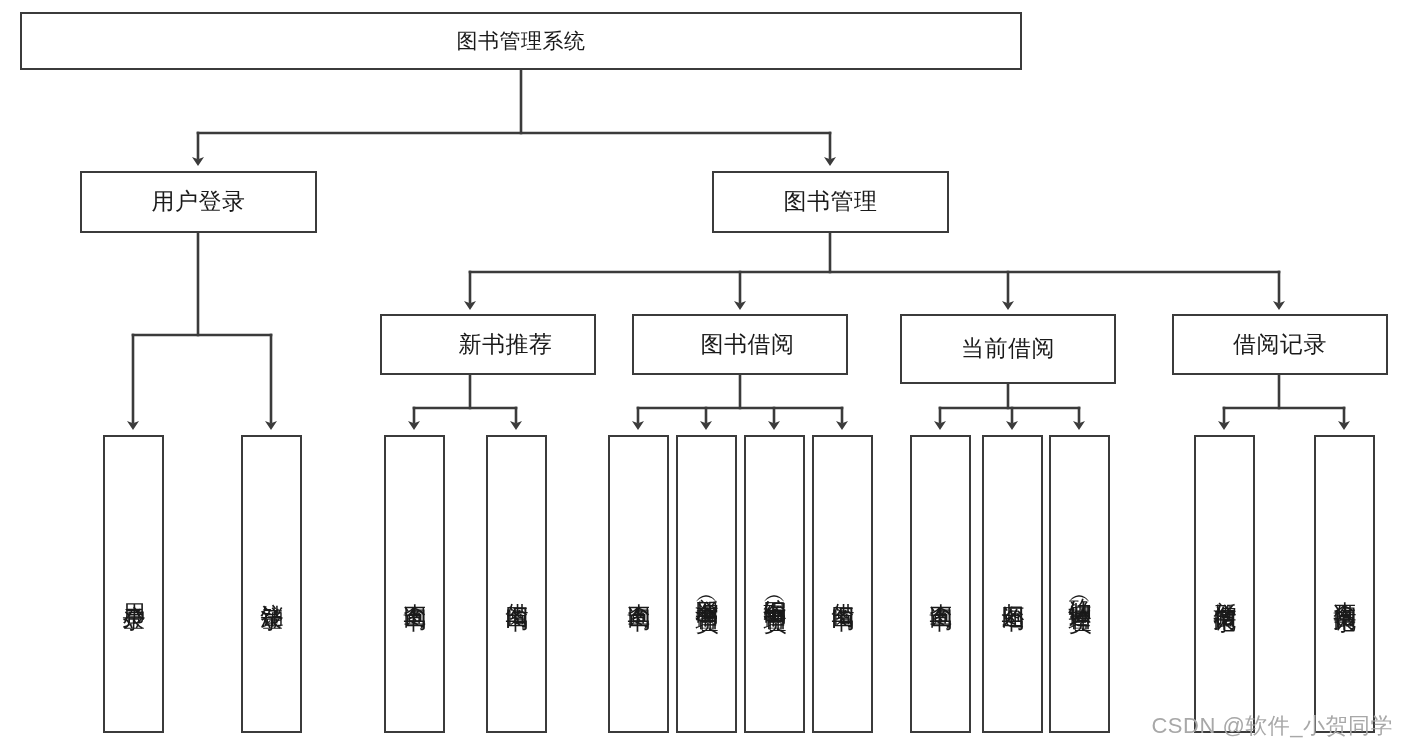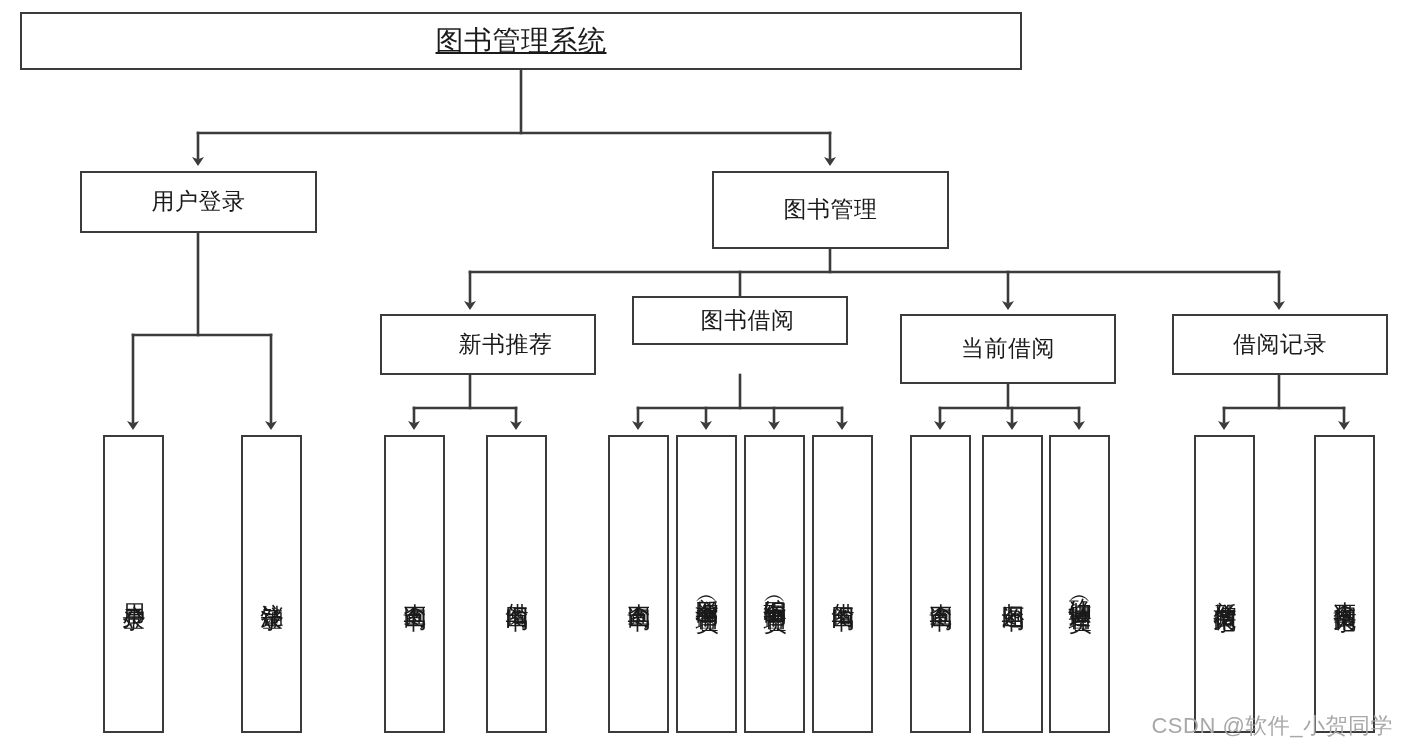--- a/index.html
+++ b/index.html
@@ -40,22 +40,21 @@
     text-align: center;
     line-height: 1.18;
     letter-spacing: 0.5px;
   }
   
   .node.horiz .lbl {
     writing-mode: horizontal-tb;
     font-size: 23px;
   }
   .node.root .lbl {
-    font-size: 28px;
-    text-decoration: underline;
+    font-size: 21px;
   }
   
   .node.vert {
     align-items: center;
     justify-content: center;
     padding-top: 10px;
   }
   .node.vert .lbl {
     writing-mode: vertical-rl;
     text-orientation: upright;
@@ -130,29 +129,29 @@
   </svg>
 
   <div class="node horiz root" style="left:20px; top:12px; width:1002px; height:58px;">
     <span class="lbl">图书管理系统</span>
   </div>
 
   <div class="node horiz" style="left:80px; top:171px; width:237px; height:62px;">
     <span class="lbl">用户登录</span>
   </div>
 
-  <div class="node horiz" style="left:712px; top:171px; width:237px; height:78px;">
+  <div class="node horiz" style="left:712px; top:171px; width:237px; height:62px;">
     <span class="lbl">图书管理</span>
   </div>
 
   <div class="node horiz" style="left:380px; top:314px; width:216px; height:61px;padding-left:35px;">
     <span class="lbl">新书推荐</span>
   </div>
 
-  <div class="node horiz" style="left:632px; top:296px; width:216px; height:49px;padding-left:15px;">
+  <div class="node horiz" style="left:632px; top:314px; width:216px; height:61px;padding-left:15px;">
     <span class="lbl">图书借阅</span>
   </div>
 
   <div class="node horiz" style="left:900px; top:314px; width:216px; height:70px;">
     <span class="lbl">当前借阅</span>
   </div>
 
   <div class="node horiz" style="left:1172px; top:314px; width:216px; height:61px;">
     <span class="lbl">借阅记录</span>
   </div>

